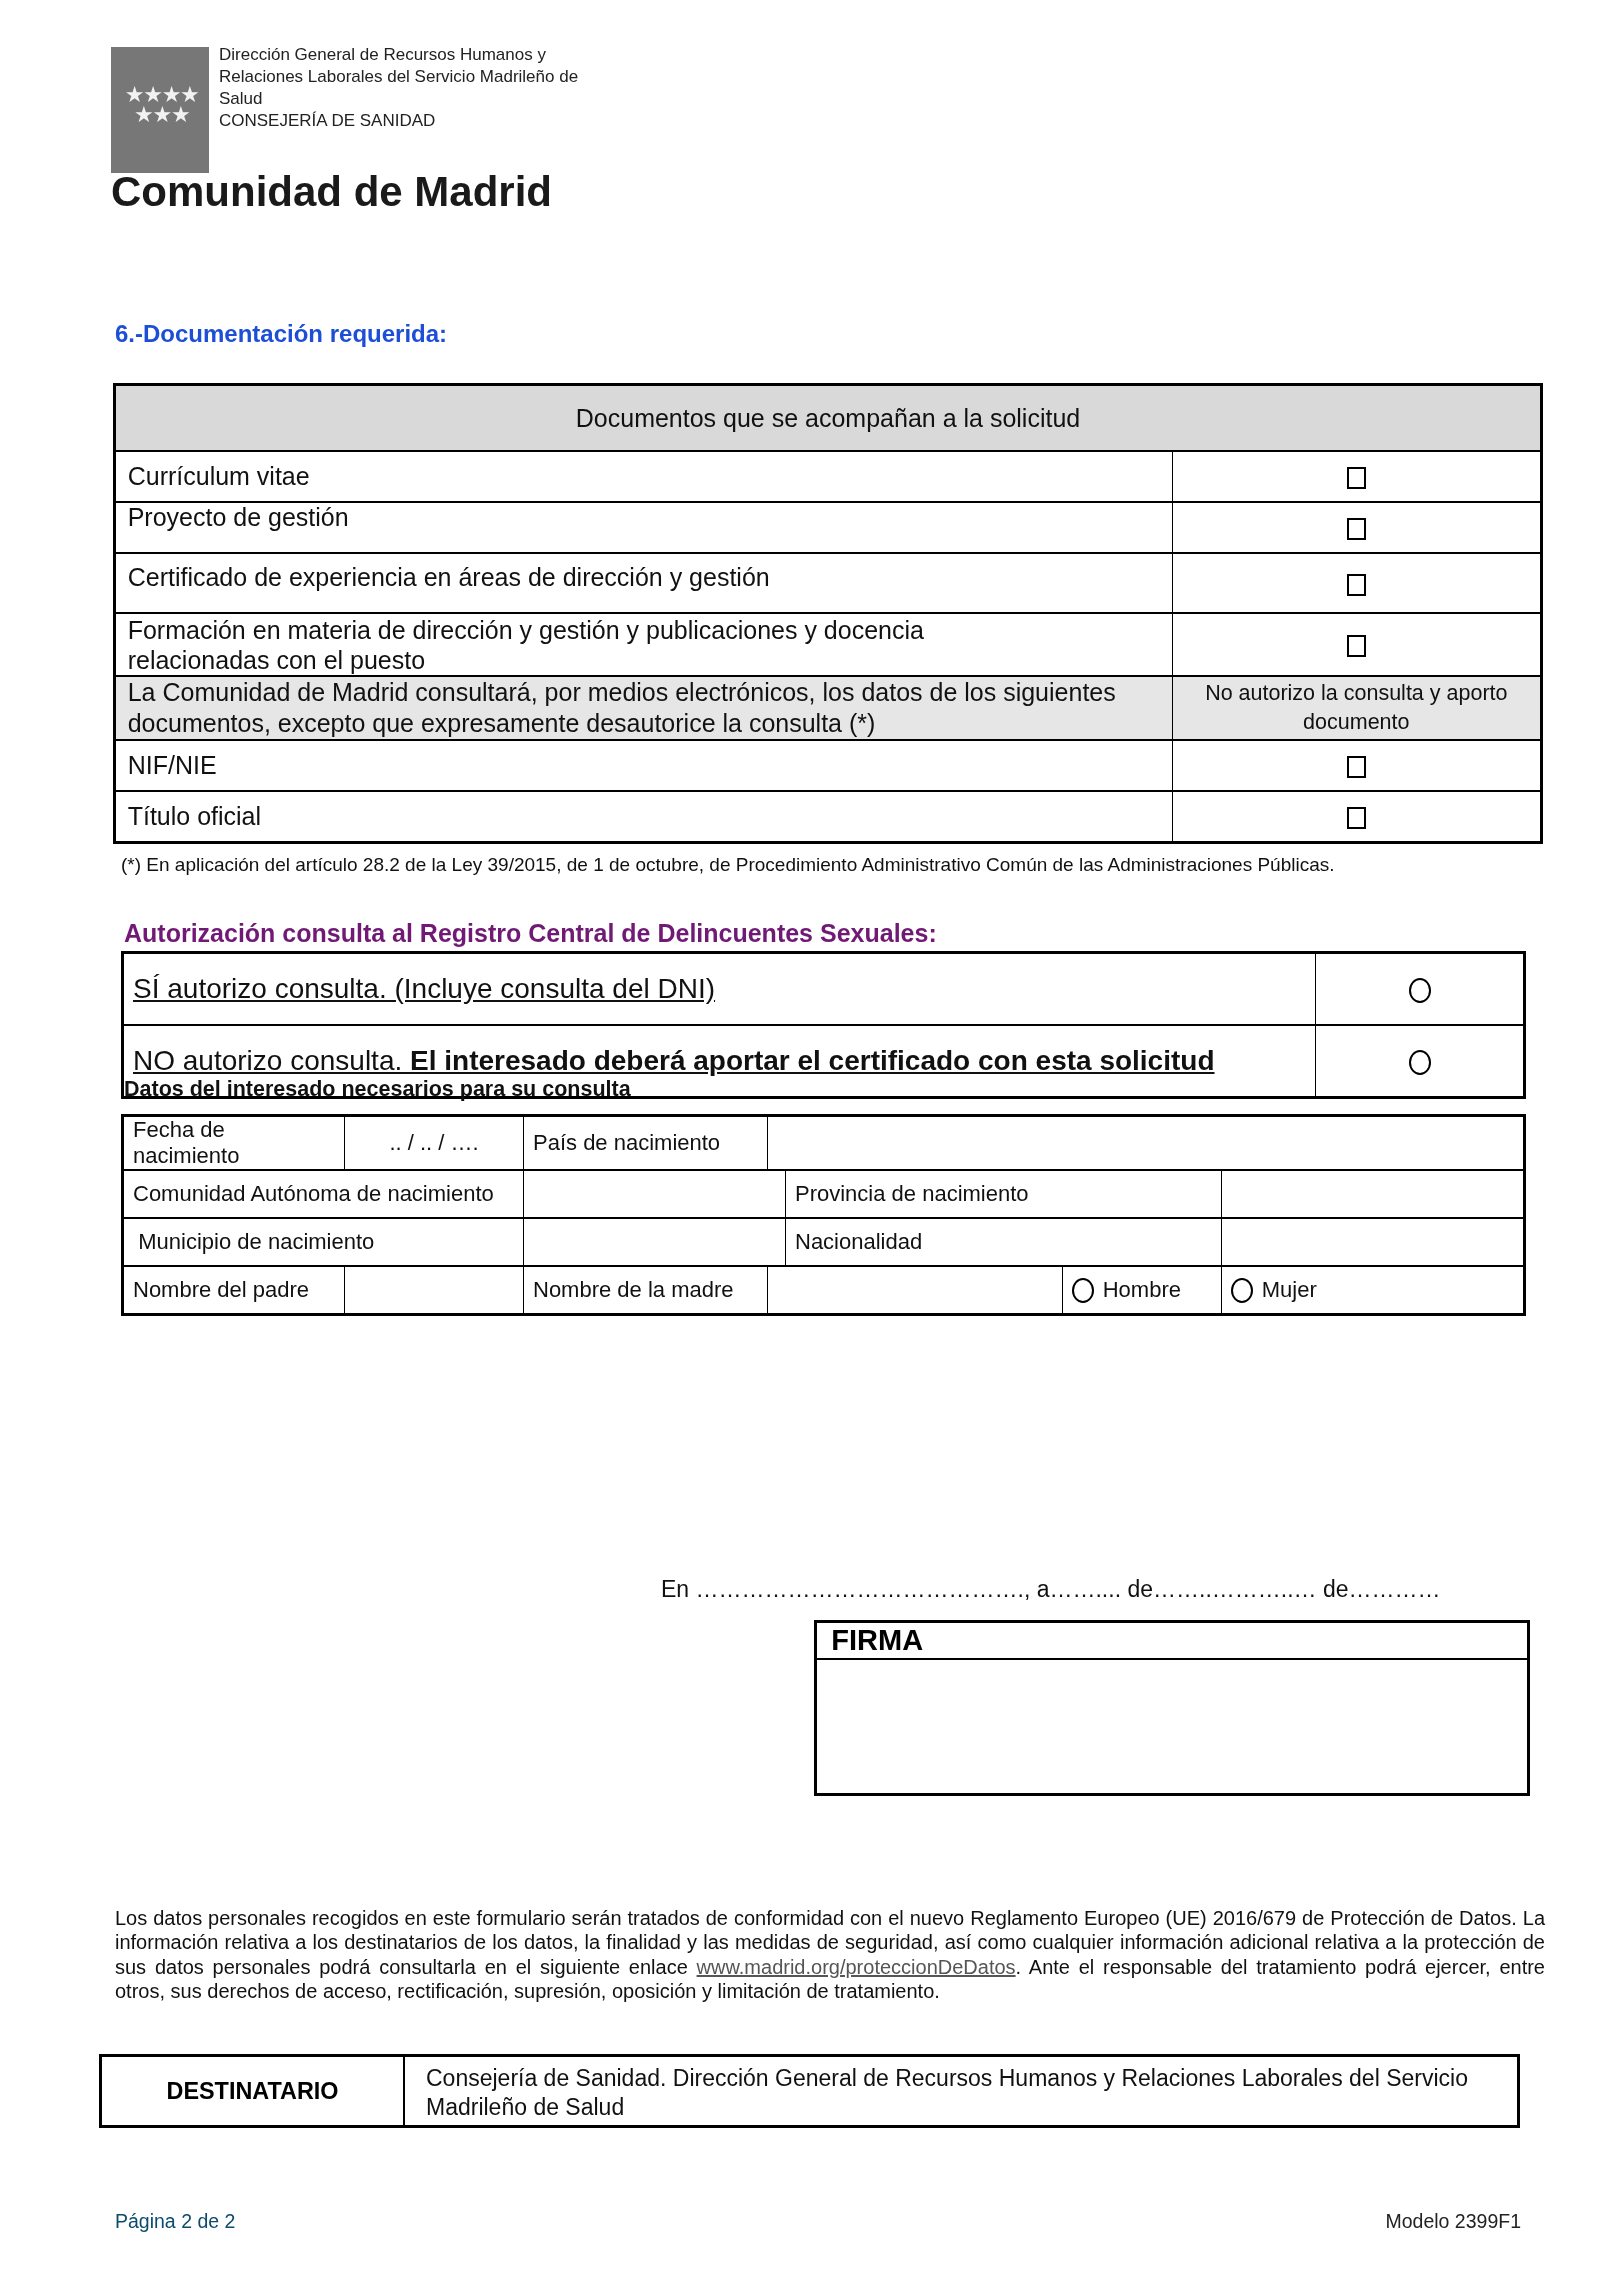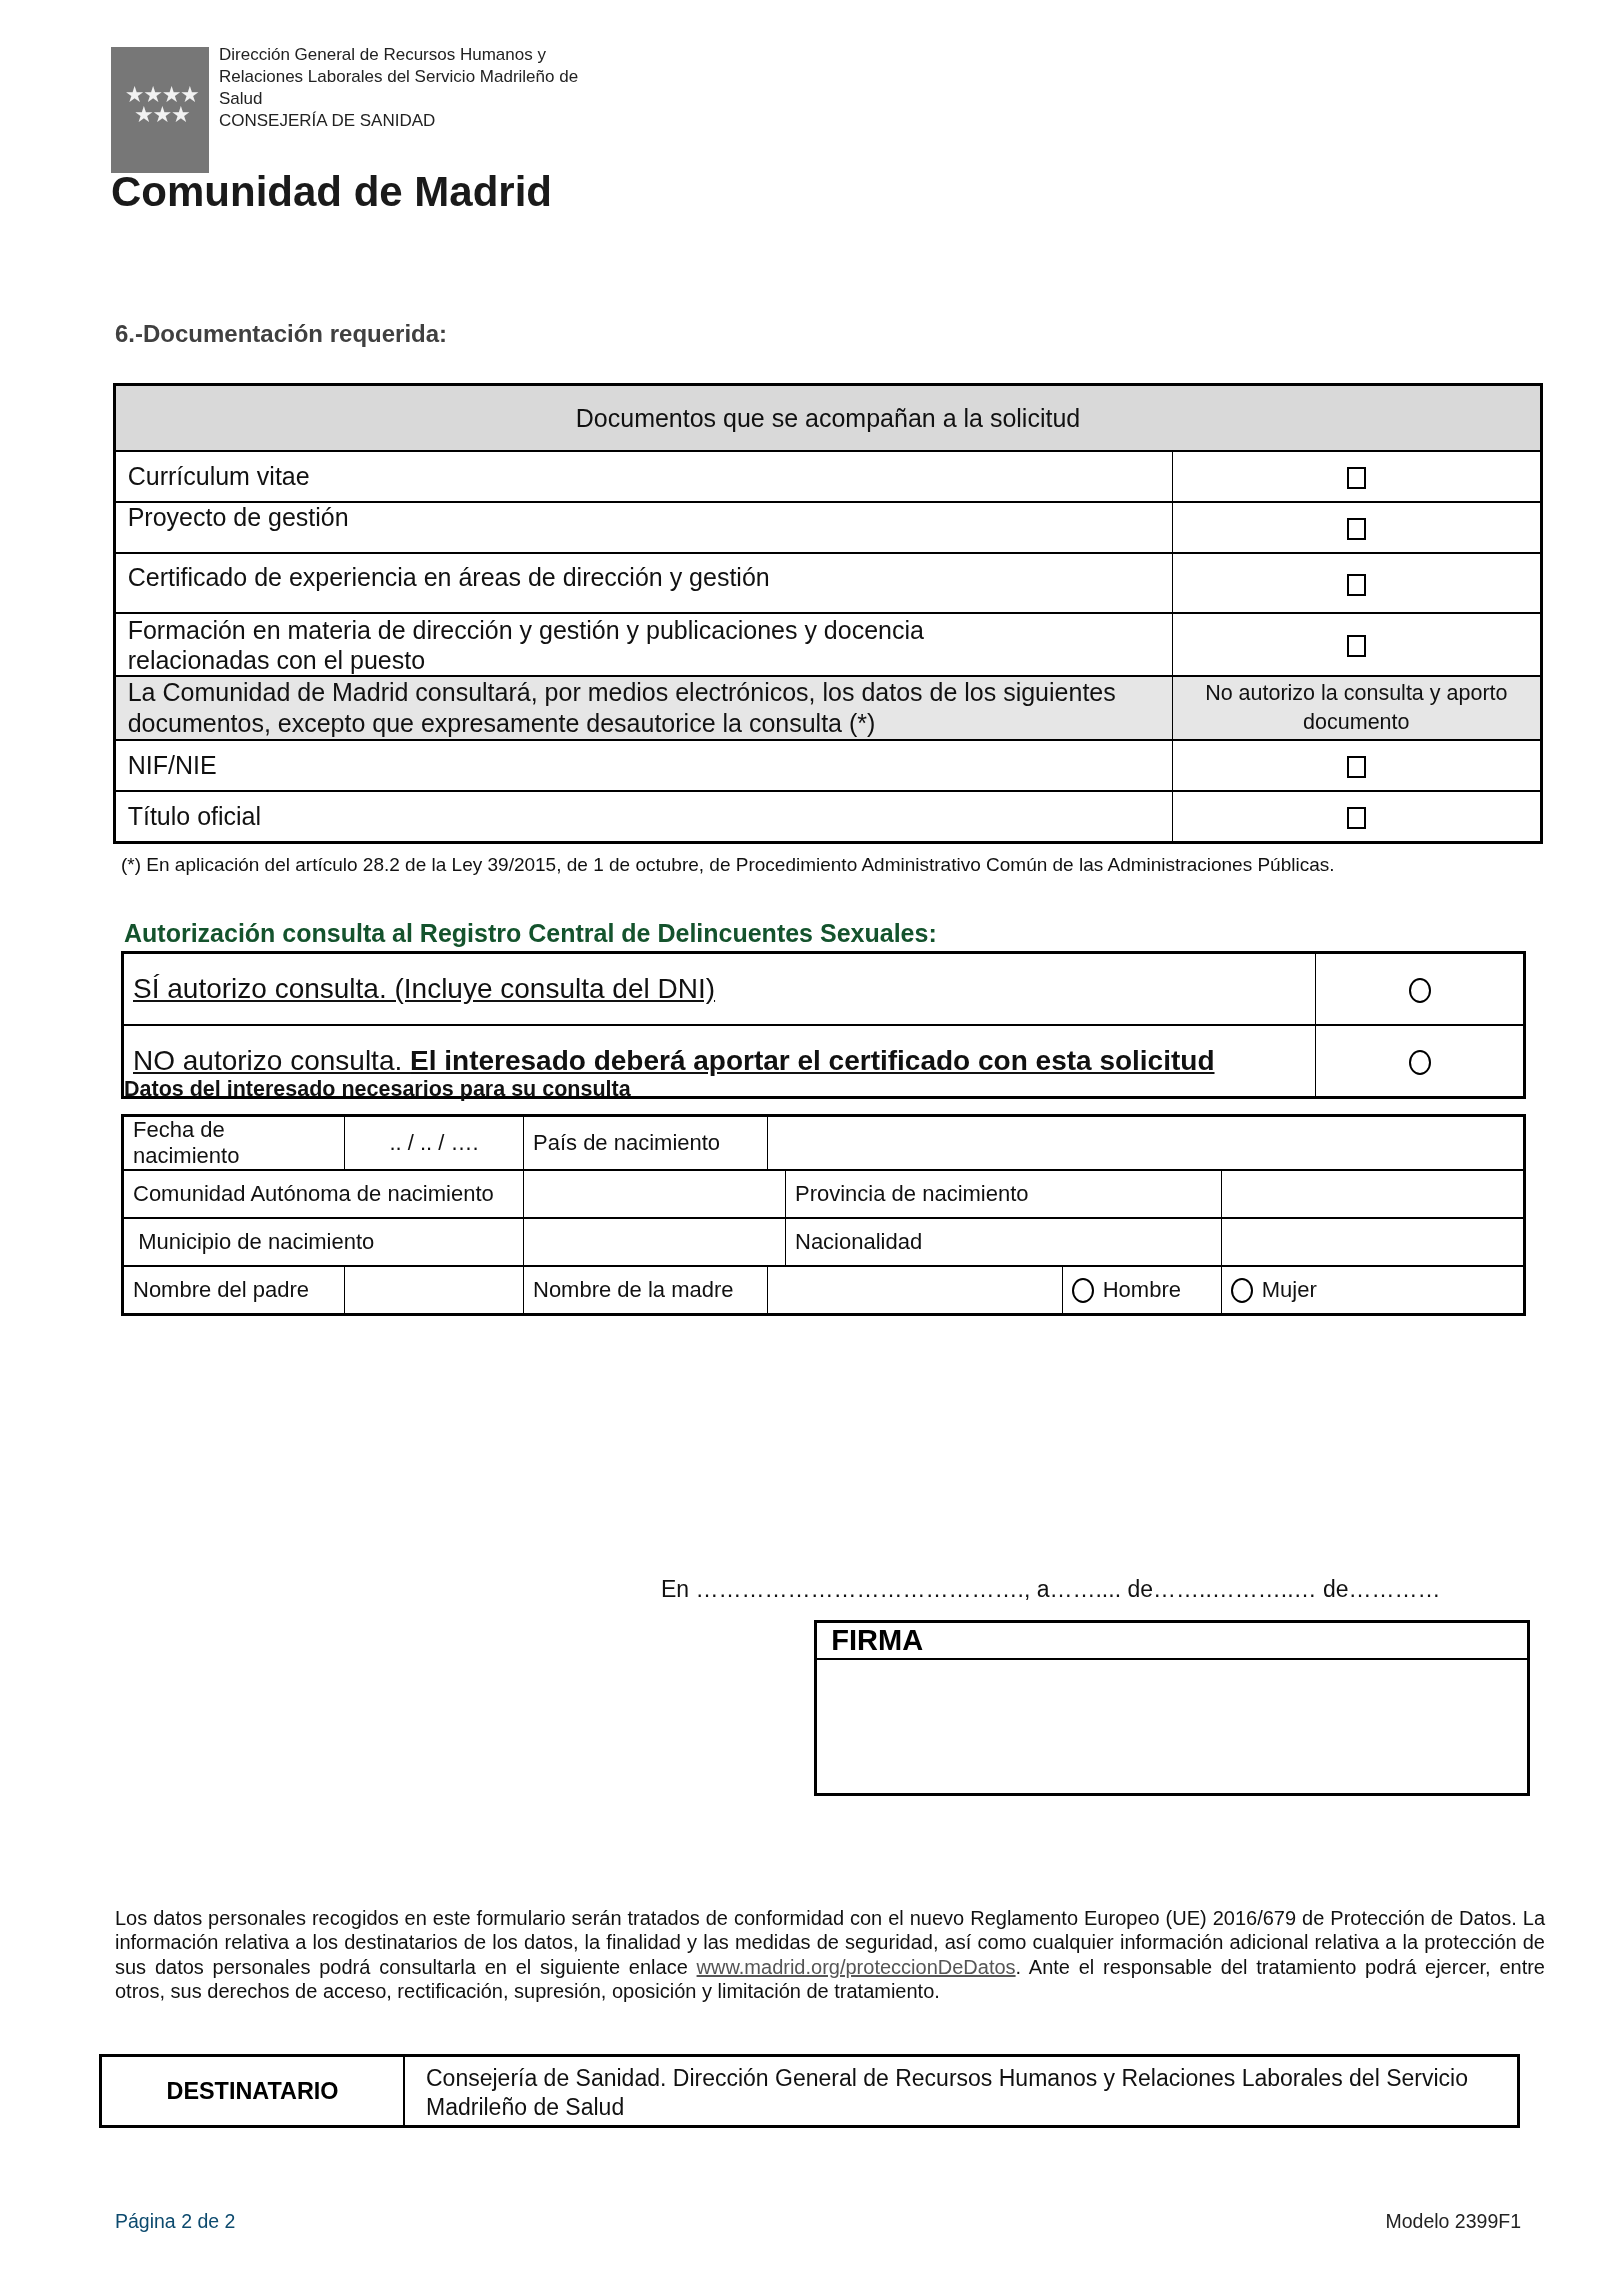--- a/index.html
+++ b/index.html
@@ -3,37 +3,37 @@
   <meta charset="utf-8">
   <style>
     html, body { margin:0; padding:0; background:#ffffff; }
     body { width:1617px; height:2284px; position:relative; font-family:"Liberation Sans", sans-serif; color:#000; overflow:hidden; }
     .abs { position:absolute; }
     
     .logo-box { left:111px; top:47px; width:98px; height:126px; background:#777777; }
     .stars { position:absolute; left:11.7px; top:38px; width:78px; color:#f2f2f2; font-size:22px; line-height:19.5px; text-align:center; letter-spacing:-1.3px; }
     .hdr-text { left:219px; top:44px; font-size:17px; line-height:22px; color:#222; }
     .title { left:111px; top:168px; font-size:42px; font-weight:bold; color:#1a1a1a; }
-    .section-title { left:115px; top:320px; font-size:24px; font-weight:bold; color:#404040; }
+    .section-title { left:115px; top:320px; font-size:24px; font-weight:bold; color:#1d4ed8; }
 
     table { border-collapse:collapse; position:absolute; }
     td { border:1.3px solid #000; padding:0 11.7px; font-size:25px; color:#111; vertical-align:middle; }
     .docs { left:113px; top:383px; width:1430px; border:3.9px solid #000; }
     .docs td { height:49px; }
     .docs .head td { background:#d9d9d9; text-align:center; height:64px; border-bottom:2.6px solid #000; font-size:25px; }
     .docs .chk { width:344px; text-align:center; }
     .docs .row-thick td { border-top:2.6px solid #000; }
     .docs .grey td { background:#e6e6e6; line-height:31px; height:61px; }
     .docs .grey .chk { font-size:21.5px; line-height:29px; }
     .docs .multi { line-height:30px; height:61px; }
     .checkbox { display:inline-block; width:15.6px; height:18px; border:2px solid #000; margin-top:9px; }
 
     .footnote { left:121px; top:854px; font-size:19px; color:#111; }
 
-    .auth-title { left:124px; top:919px; font-size:25px; font-weight:bold; color:#14532d; }
+    .auth-title { left:124px; top:919px; font-size:25px; font-weight:bold; color:#701a75; }
     .auth { left:121px; top:951px; width:1405px; border:3.9px solid #000; }
     .auth td { height:46px; font-size:28px; padding:12px 9px;text-decoration:underline; }
     .auth .rad { width:189px; text-align:center; }
     .radio { display:inline-block; width:18px; height:21px; border:2px solid #000; border-radius:50%; vertical-align:middle; }
 
     .datos-title { left:124px; top:1077px; font-size:21.5px; font-weight:bold; color:#111; }
     .datos { left:121px; top:1114px; width:1405px; border:3.9px solid #000; }
     .datos td { height:46px; font-size:22px; padding:0 9px; }
     .radio-sm { display:inline-block; width:18px; height:21px; border:2px solid #000; border-radius:50%; vertical-align:middle; margin-right:9px; }
 

